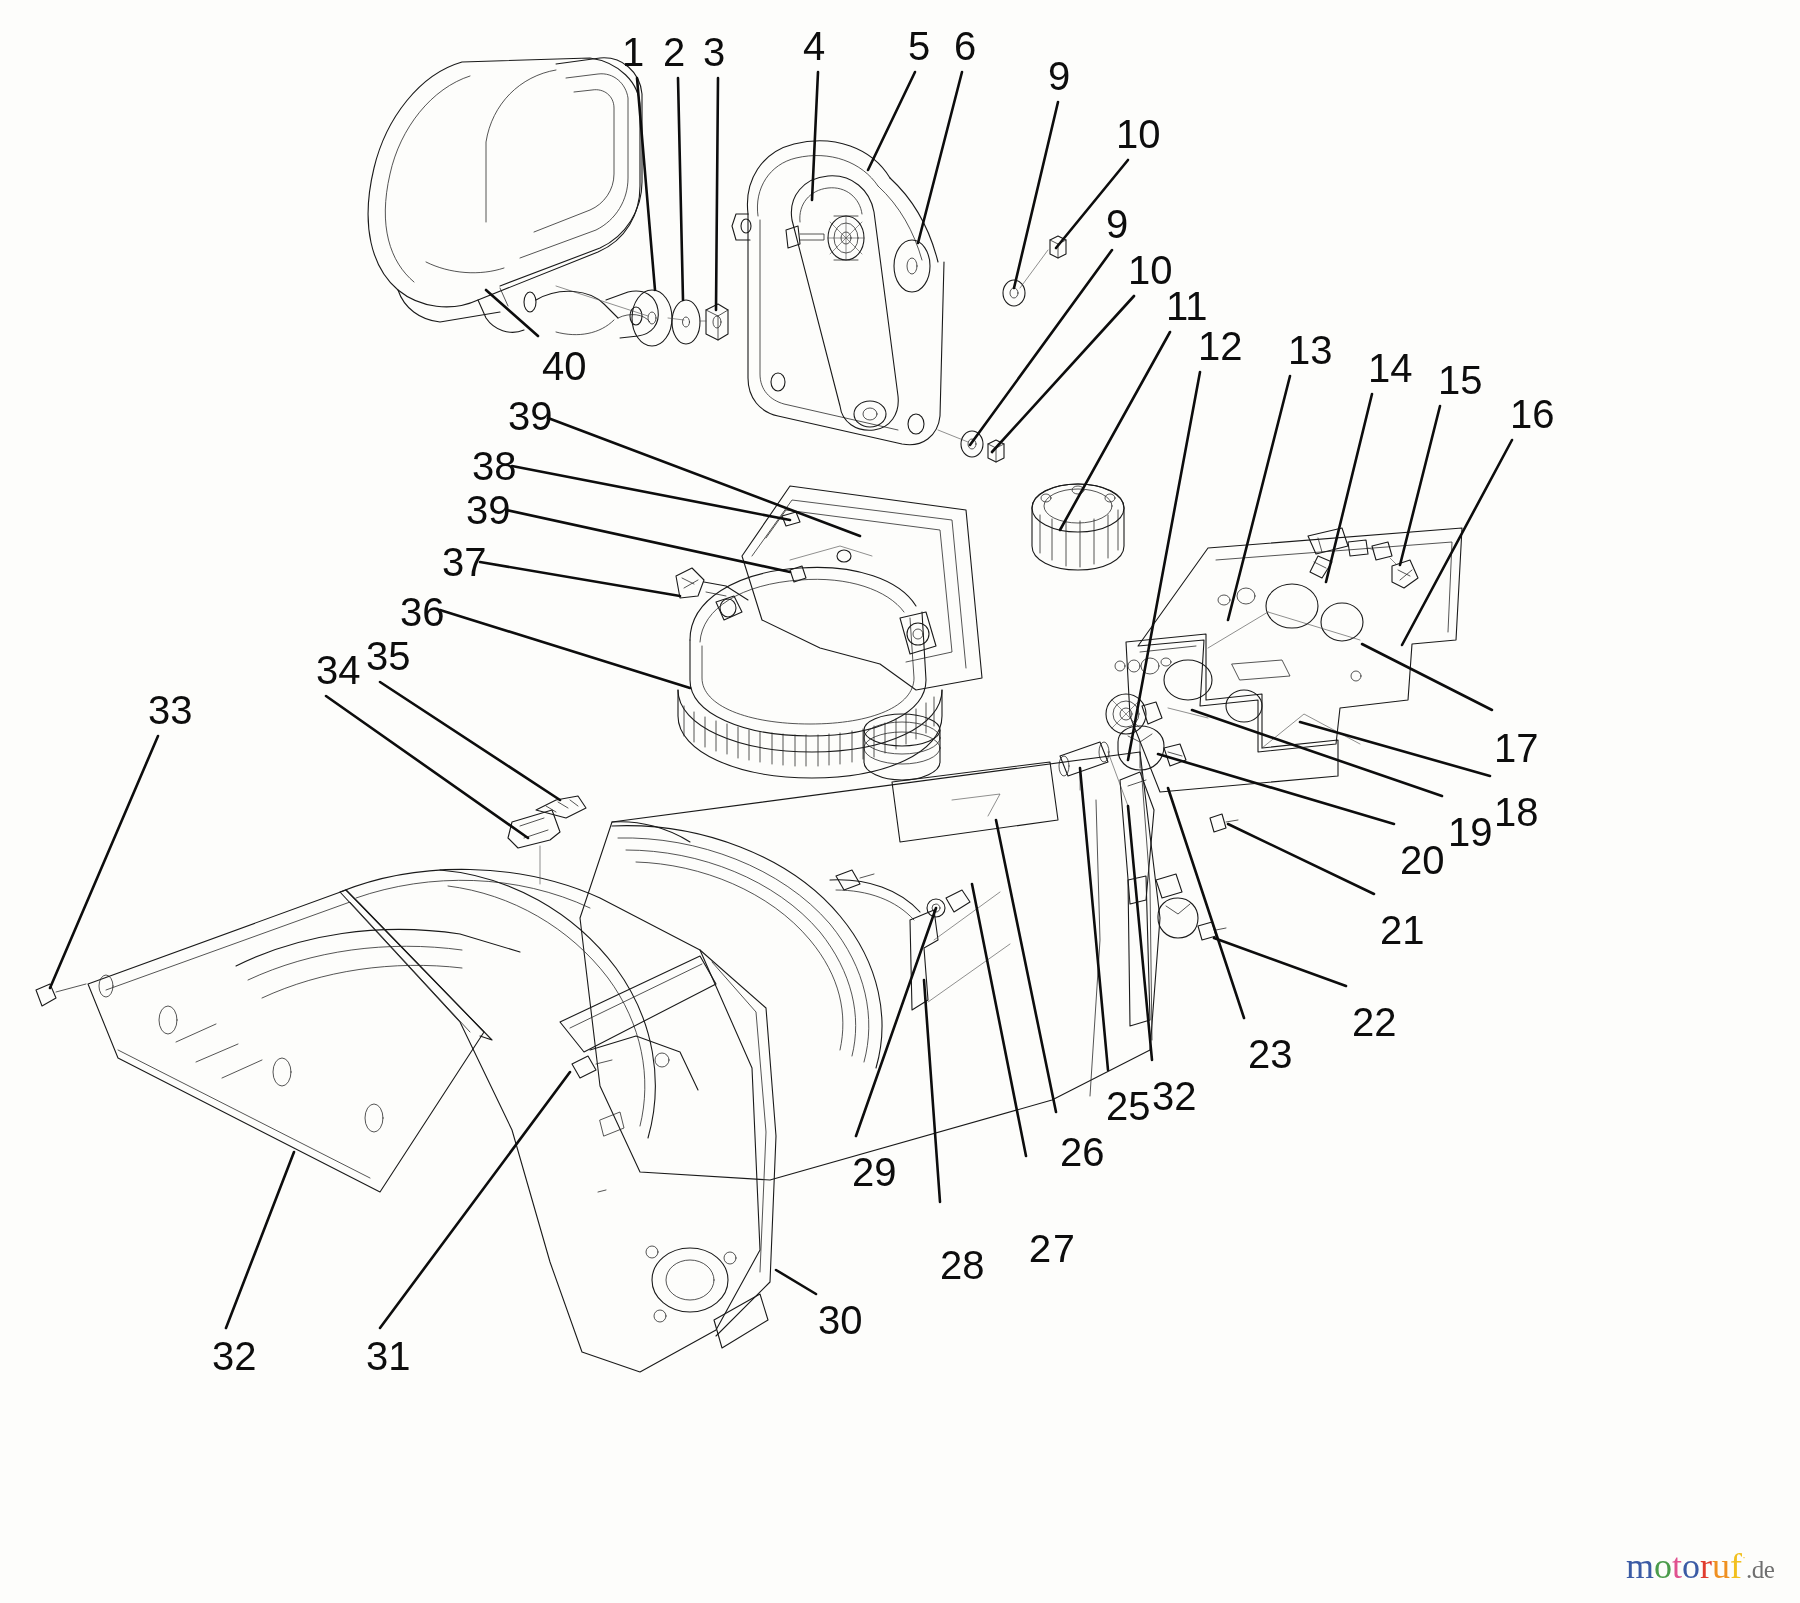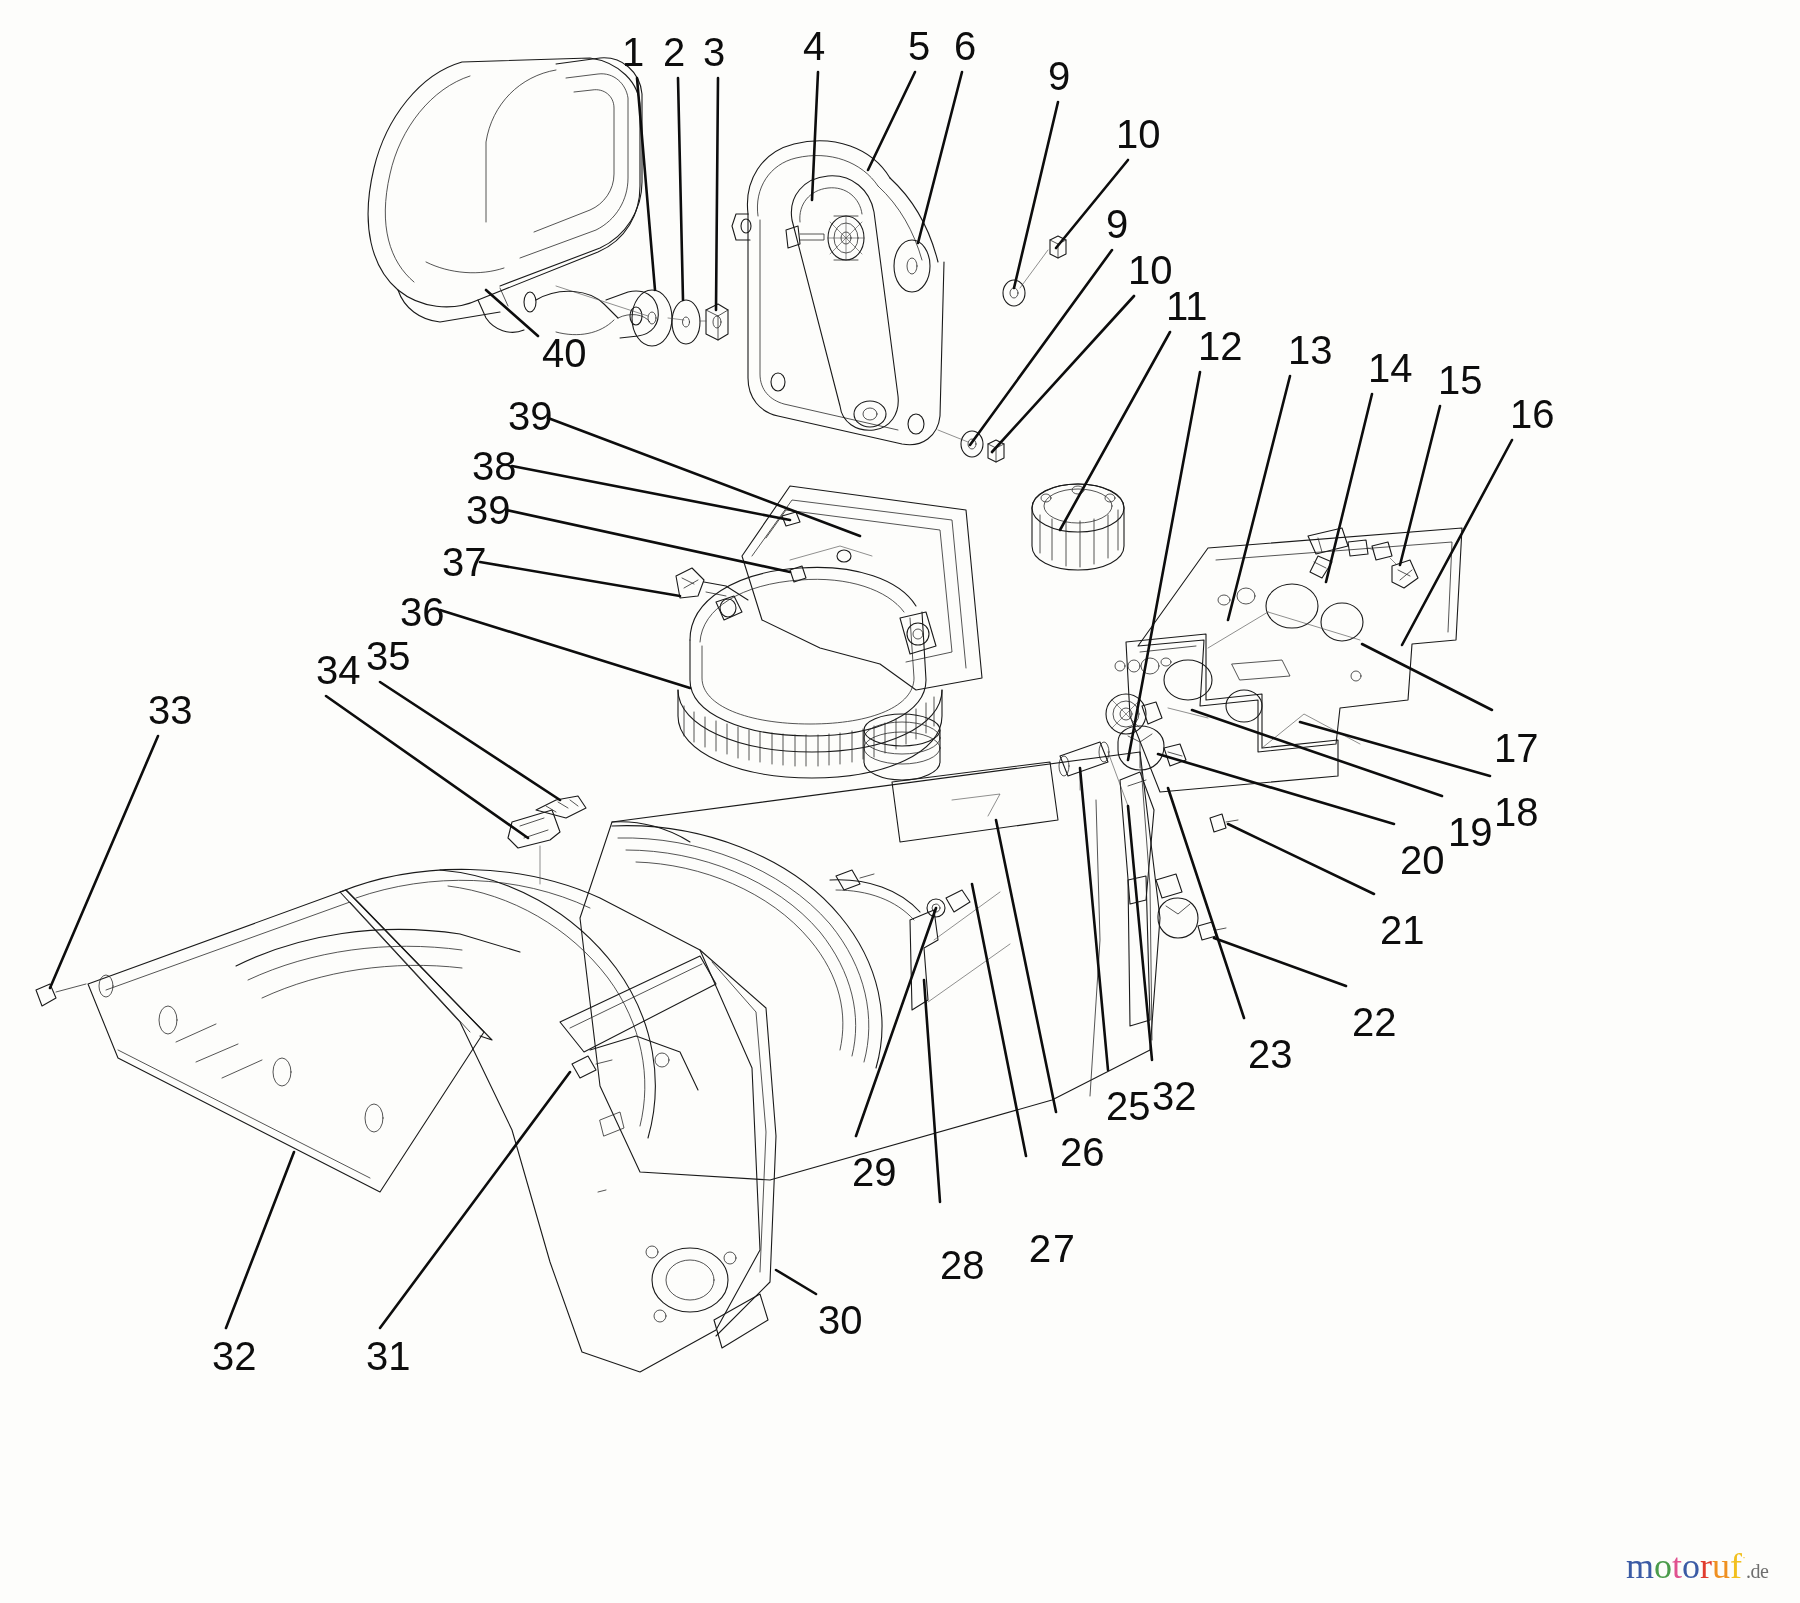--- a/index.html
+++ b/index.html
@@ -26,21 +26,21 @@
     position:absolute;
     left:1626px;top:1548px;
     font-family:"Liberation Serif", serif;
     font-size:36px;
     line-height:1;
     white-space:nowrap;
     user-select:none;
   }
   .wm span{display:inline-block;}
   .wm .dot{font-size:12px;vertical-align:super;}
-  .wm .de{font-size:20px;color:#6f6f6f;letter-spacing:-0.5px;}
+  .wm .de{font-size:25px;color:#6f6f6f;letter-spacing:-0.5px;}
 </style>
 </head>
 <body>
 
 <div id="stage">
 
 <svg id="diagram" viewBox="0 0 1800 1603">
   <defs>
     <style>
       .ln{fill:none;stroke:#1a1a1a;stroke-width:1.1;stroke-linecap:round;stroke-linejoin:round;}
@@ -482,20 +482,20 @@
       <div class="callout" style="left: 366px; top: 1336px;">31</div>
       <div class="callout" style="left: 212px; top: 1336px;">32</div>
       <div class="callout" style="left: 148px; top: 690px;">33</div>
       <div class="callout" style="left: 316px; top: 650px;">34</div>
       <div class="callout" style="left: 366px; top: 636px;">35</div>
       <div class="callout" style="left: 400px; top: 592px;">36</div>
       <div class="callout" style="left: 442px; top: 542px;">37</div>
       <div class="callout" style="left: 472px; top: 446px;">38</div>
       <div class="callout" style="left: 466px; top: 490px;">39</div>
       <div class="callout" style="left: 508px; top: 396px;">39</div>
-      <div class="callout" style="left: 542px; top: 333px;">40</div>
+      <div class="callout" style="left: 542px; top: 346px;">40</div>
     </div>
 
 <div class="wm">
   <span id="wm-letters"><span style="color: rgb(59, 91, 165);">m</span><span style="color: rgb(74, 155, 74);">o</span><span style="color: rgb(224, 82, 143);">t</span><span style="color: rgb(59, 91, 165);">o</span><span style="color: rgb(224, 60, 46);">r</span><span style="color: rgb(239, 144, 33);">u</span><span style="color: rgb(242, 192, 30);">f</span></span><span class="dot" style="color: rgb(242, 192, 30);">˙</span><span class="de">.de</span>
 </div>
 
 </div>
 
 </body></html>

